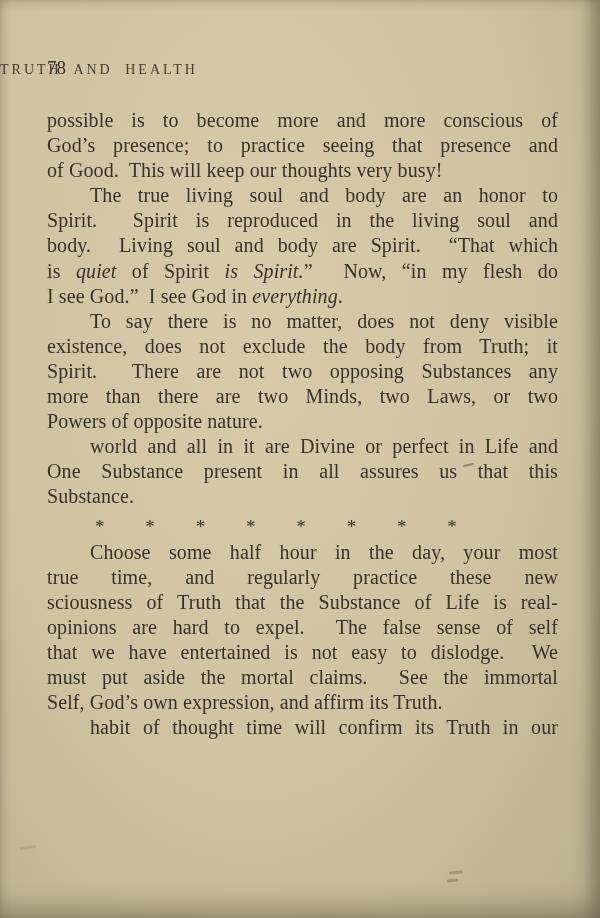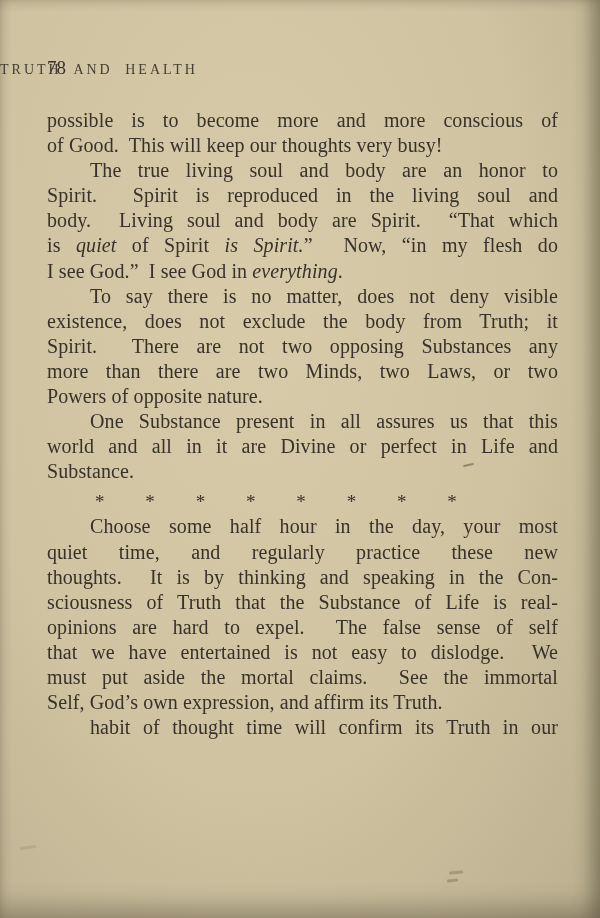--- a/index.html
+++ b/index.html
@@ -55,55 +55,55 @@
 
 <div class="page">
   <div>
     <span class="page-num">78</span>
     <span class="head-title">TRUTH AND HEALTH</span>
   </div>
 
   <div class="text-block">
       <div class="para">
         <div class="line just">possible is to become more and more conscious of</div>
+        <div class="line just">God’s presence; to practice seeing that presence and</div>
         <div class="line">of Good.&nbsp; This will keep our thoughts very busy!</div>
       </div>
       <div class="para indent">
         <div class="line just">The true living soul and body are an honor to</div>
         <div class="line just">Spirit.&nbsp; Spirit is reproduced in the living soul and</div>
         <div class="line just">body.&nbsp; Living soul and body are Spirit.&nbsp; “That which</div>
         <div class="line just">is <i>quiet</i> of Spirit <i>is Spirit.</i>”&nbsp; Now, “in my flesh do</div>
         <div class="line">I see God.”&nbsp; I see God in <i>everything</i>.</div>
       </div>
       <div class="para indent">
         <div class="line just">To say there is no matter, does not deny visible</div>
         <div class="line just">existence, does not exclude the body from Truth; it</div>
         <div class="line just">Spirit.&nbsp; There are not two opposing Substances any</div>
         <div class="line just">more than there are two Minds, two Laws, or two</div>
         <div class="line">Powers of opposite nature.</div>
       </div>
       <div class="para indent">
+        <div class="line just">world and all in it are Divine or perfect in Life and</div>
         <div class="line just">One Substance present in all assures us that this</div>
-        <div class="line just">world and all in it are Divine or perfect in Life and</div>
         <div class="line">Substance.</div>
       </div>
       <div class="separator">
         <span class="ast">*</span>
         <span class="ast">*</span>
         <span class="ast">*</span>
         <span class="ast">*</span>
         <span class="ast">*</span>
         <span class="ast">*</span>
         <span class="ast">*</span>
         <span class="ast">*</span>
       </div>
       <div class="para indent">
         <div class="line just">Choose some half hour in the day, your most</div>
-        <div class="line just">quiet time, and regularly practice these new</div>
-        <div class="line just">thoughts.&nbsp; It is by thinking and speaking in the Con-</div>
+        <div class="line just">true time, and regularly practice these new</div>
         <div class="line just">sciousness of Truth that the Substance of Life is real-</div>
         <div class="line just">opinions are hard to expel.&nbsp; The false sense of self</div>
         <div class="line just">that we have entertained is not easy to dislodge.&nbsp; We</div>
         <div class="line just">must put aside the mortal claims.&nbsp; See the immortal</div>
         <div class="line">Self, God’s own expression, and affirm its Truth.</div>
       </div>
       <div class="para indent">
         <div class="line just">habit of thought time will confirm its Truth in our</div>
       </div>
     </div>

